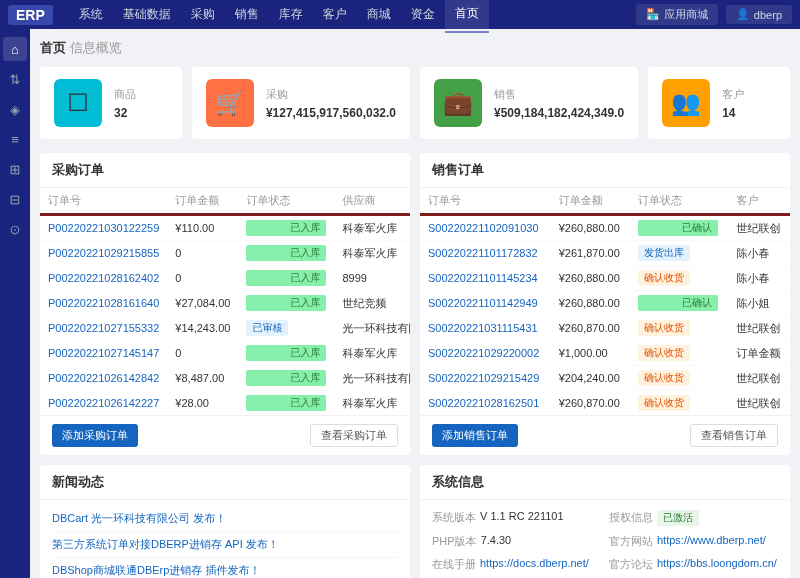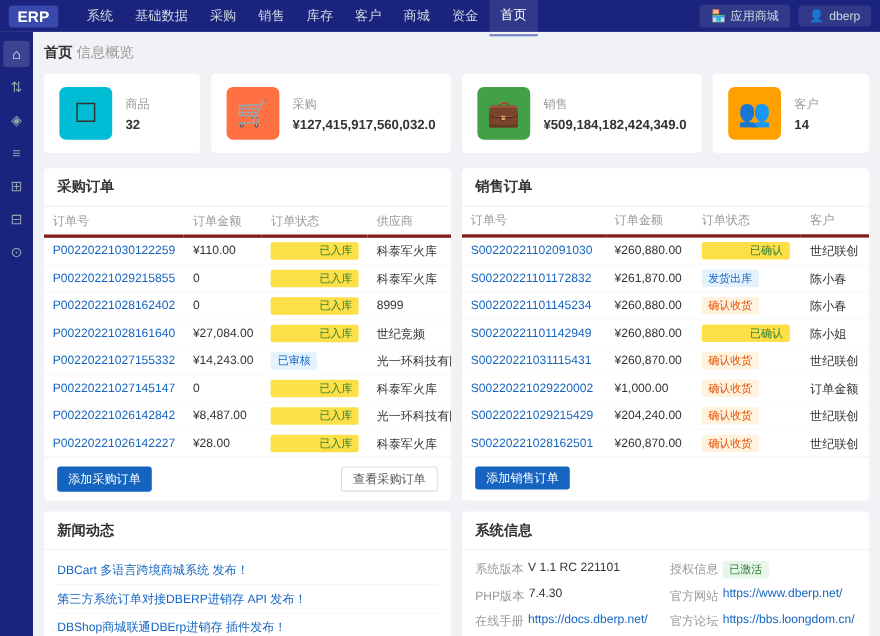--- a/index.html
+++ b/index.html
@@ -43,21 +43,21 @@
     .sections { display: flex; gap: 10px; margin-bottom: 10px; }
     .section { flex: 1; background: #fff; border-radius: 4px; overflow: hidden; }
     .section-title { font-size: 13px; font-weight: bold; color: #333; padding: 8px 12px; border-bottom: 1px solid #f0f0f0; }
     .table-wrap { overflow-x: auto; }
     table { width: 100%; border-collapse: collapse; font-size: 11px; }
     table th { color: #999; font-weight: normal; padding: 5px 8px; text-align: left; border-bottom: 3px solid #7f1d1d; white-space: nowrap; }
     table td { padding: 4px 8px; border-bottom: 1px solid #f9f9f9; white-space: nowrap; }
     table tr:last-child td { border-bottom: none; }
     .link { color: #1565c0; cursor: pointer; }
     .badge { display: inline-block; padding: 1px 6px; border-radius: 2px; font-size: 10px; }
-    .badge-green { background: #fde047; color: #2e7d32; padding-left: 44px; }
+    .badge-green { background: #86efac; color: #2e7d32; padding-left: 44px; }
     .badge-blue { background: #e3f2fd; color: #1565c0; }
     .badge-orange { background: #fff3e0; color: #e65100; }
     .section-footer { padding: 8px 12px; display: flex; gap: 8px; border-top: 1px solid #f0f0f0; }
     .btn-sm { padding: 3px 10px; border-radius: 3px; font-size: 11px; cursor: pointer; border: none; }
     .btn-primary { background: #1565c0; color: #fff; }
     .btn-outline { background: #fff; color: #555; border: 1px solid #ddd; }
     .btn-right { margin-left: auto; }
     
     
     .bottom-sections { display: flex; gap: 10px; margin-bottom: 10px; }
@@ -283,31 +283,32 @@
       <td><span class="link">S00220221028162501</span></td>
       <td>¥260,870.00</td>
       <td><span class="badge badge-orange">确认收货</span></td>
       <td>世纪联创</td>
     </tr>
               </tbody>
           </table>
         </div>
         <div class="section-footer">
           <button class="btn-sm btn-primary">添加销售订单</button>
+          <button class="btn-sm btn-outline btn-right">查看销售订单</button>
         </div>
       </div>
     </div>
 
     <div class="bottom-sections">
 
       <div class="news-section">
         <div class="section-title">新闻动态</div>
         <div class="news-list">
           <div class="news-item">
-            <span class="news-link">DBCart 多语言跨境商城系统 发布！</span>
+            <span class="news-link">DBCart 光一环科技有限公司 发布！</span>
           </div>
           <div class="news-item">
             <span class="news-link">第三方系统订单对接DBERP进销存 API 发布！</span>
           </div>
           <div class="news-item">
             <span class="news-link">DBShop商城联通DBErp进销存 插件发布！</span>
           </div>
         </div>
 
       </div>

